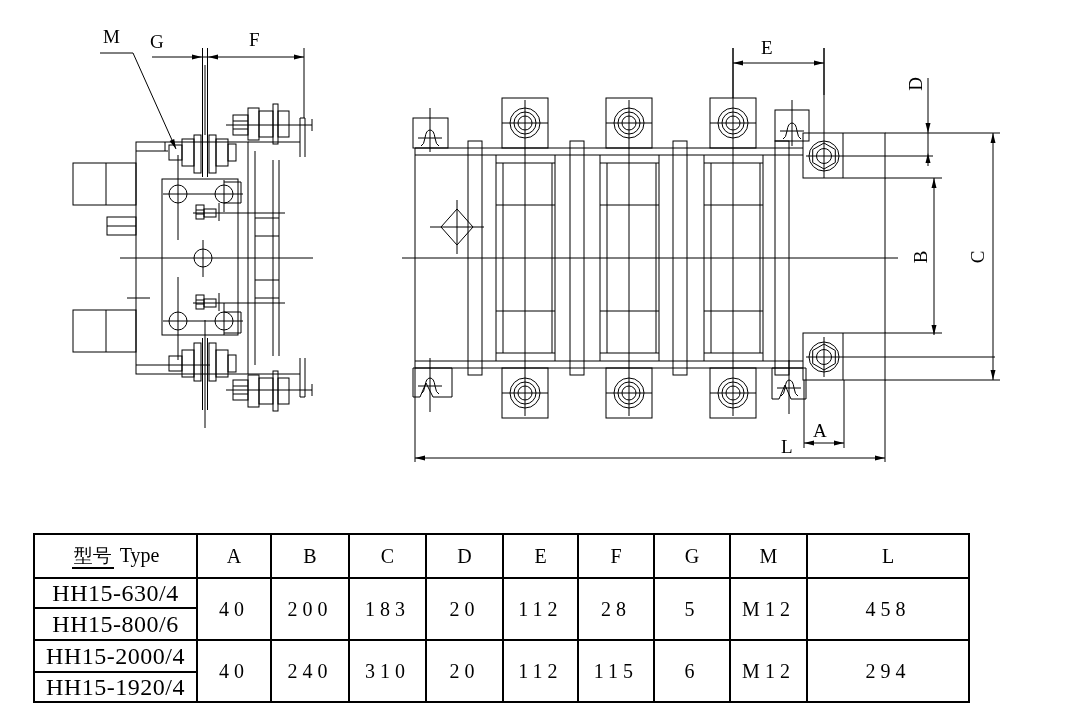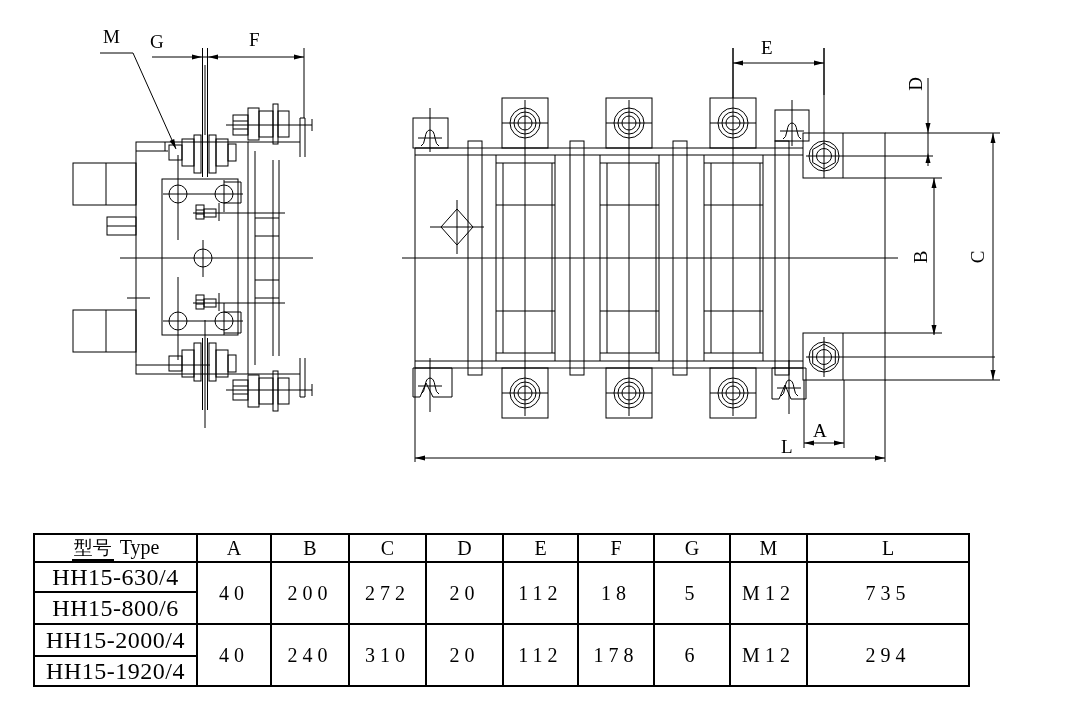--- a/index.html
+++ b/index.html
@@ -15,21 +15,21 @@
   .lbl-g{left:150px;top:32px;}
   .lbl-f{left:249px;top:30px;}
   .lbl-e{left:761px;top:38px;}
   .lbl-d{left:915px;top:84px;}
   .lbl-b{left:920px;top:257px;}
   .lbl-c{left:977px;top:257px;}
   .lbl-a{left:813px;top:421px;}
   .lbl-l{left:781px;top:437px;}
   table.dimtable{position:absolute;left:33px;top:533px;width:935px;border-collapse:collapse;table-layout:fixed;}
   table.dimtable td, table.dimtable th{border:2px solid #000;padding:0;text-align:center;font-weight:normal;overflow:hidden;}
-  tr.rh{height:28px;}
+  tr.rh{height:44px;}
   tr.r30{height:30px;}
   tr.r32{height:32px;}
   th.typehead{font-size:20px;}
   th.colhead{font-size:20px;}
   .zh{border-bottom:2px solid #000;padding:0 2px 1px 2px;font-family:"DejaVu Sans",sans-serif;font-size:19px;}
   .en{padding-left:6px;}
   td.model{text-align:left;padding-left:3px;font-size:24px;letter-spacing:0.5px;white-space:nowrap;}
   td.val{font-size:20px;letter-spacing:5px;padding-left:5px;}
 </style>
 </head>
@@ -387,39 +387,39 @@
     <th class="colhead">E</th>
     <th class="colhead">F</th>
     <th class="colhead">G</th>
     <th class="colhead">M</th>
     <th class="colhead">L</th>
   </tr>
   <tr class="r30">
     <td class="model">HH15-630/4</td>
     <td class="val" rowspan="2">40</td>
     <td class="val" rowspan="2">200</td>
-    <td class="val" rowspan="2">272</td>
+    <td class="val" rowspan="2">183</td>
     <td class="val" rowspan="2">20</td>
     <td class="val" rowspan="2">112</td>
-    <td class="val" rowspan="2">18</td>
+    <td class="val" rowspan="2">28</td>
     <td class="val" rowspan="2">5</td>
     <td class="val" rowspan="2">M12</td>
-    <td class="val" rowspan="2">735</td>
+    <td class="val" rowspan="2">458</td>
   </tr>
   <tr class="r32">
     <td class="model">HH15-800/6</td>
   </tr>
   <tr class="r32">
     <td class="model">HH15-2000/4</td>
     <td class="val" rowspan="2">40</td>
     <td class="val" rowspan="2">240</td>
     <td class="val" rowspan="2">310</td>
     <td class="val" rowspan="2">20</td>
     <td class="val" rowspan="2">112</td>
-    <td class="val" rowspan="2">178</td>
+    <td class="val" rowspan="2">115</td>
     <td class="val" rowspan="2">6</td>
     <td class="val" rowspan="2">M12</td>
     <td class="val" rowspan="2">294</td>
   </tr>
   <tr class="r30">
     <td class="model">HH15-1920/4</td>
   </tr>
 </tbody>
     </table>
 

